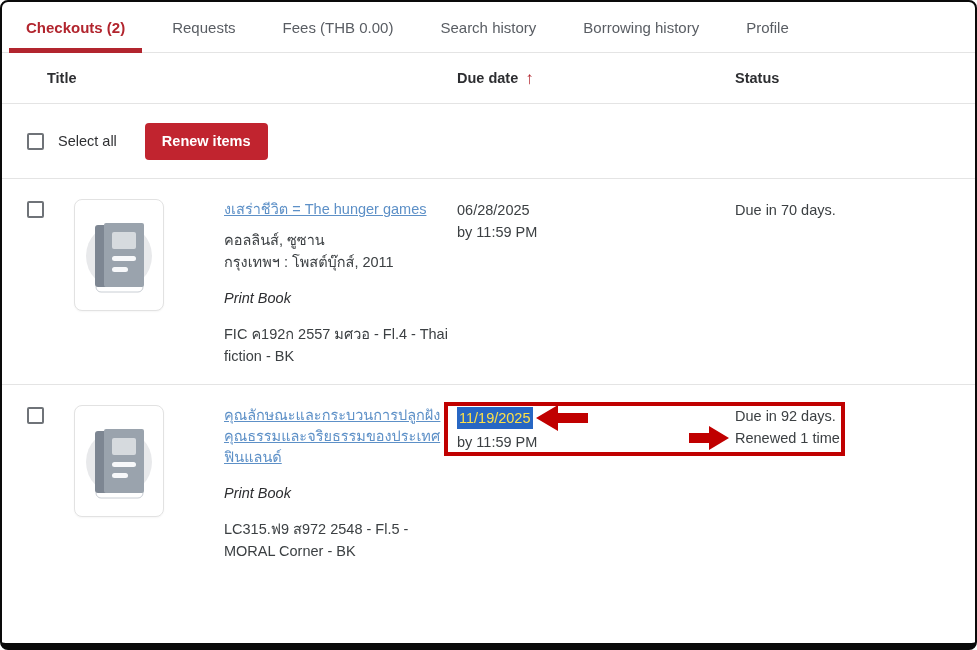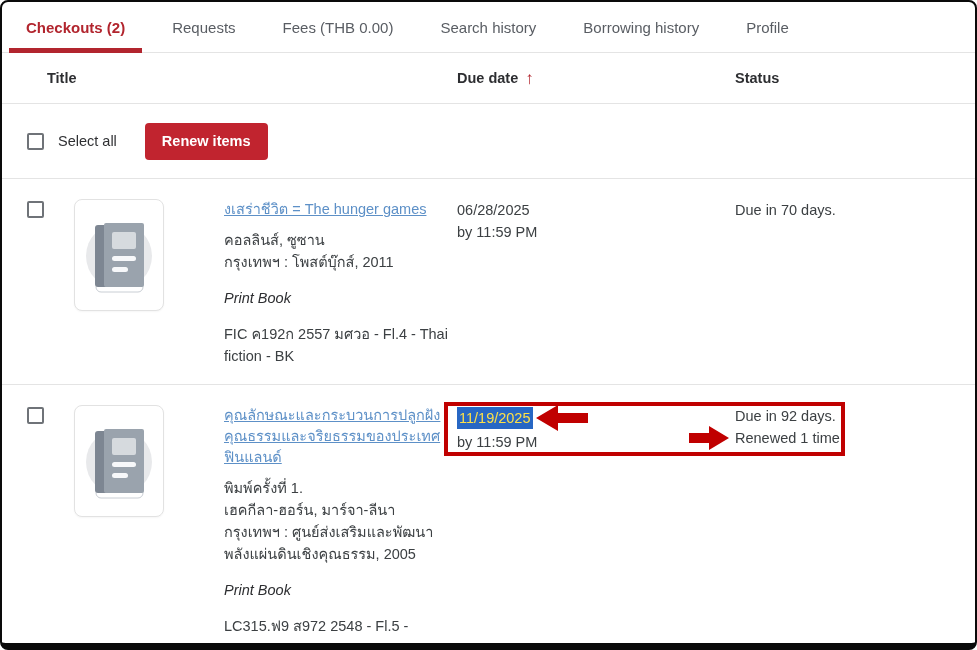--- a/index.html
+++ b/index.html
@@ -200,25 +200,20 @@
           <rect x="13" y="14" width="13" height="62" rx="3" fill="#7d8692"></rect>
           <rect x="22" y="12" width="40" height="64" rx="2" fill="#9aa3ad"></rect>
           <rect x="30" y="21" width="24" height="17" rx="2" fill="#d6dade"></rect>
           <rect x="30" y="45" width="24" height="5" rx="2.5" fill="#f7f8fa"></rect>
           <rect x="30" y="56" width="16" height="5" rx="2.5" fill="#f7f8fa"></rect>
         </svg>
       </div>
     </div>
     <div class="cell-title">
       <a href="#" class="book-link">คุณลักษณะและกระบวนการปลูกฝังคุณธรรมและจริยธรรมของประเทศฟินแลนด์</a>
-      <div class="details">
-        <div class="detail-line">พิมพ์ครั้งที่ 1.</div>
-        <div class="detail-line">เฮคกีลา-ฮอร์น, มาร์จา-ลีนา</div>
-        <div class="detail-line">กรุงเทพฯ : ศูนย์ส่งเสริมและพัฒนาพลังแผ่นดินเชิงคุณธรรม, 2005</div>
-      </div>
       <div class="format">Print Book</div>
       <div class="callno">LC315.ฟ9 ส972 2548 - Fl.5 - MORAL Corner - BK</div>
     </div>
     <div class="cell-due">
       <div class="due-line">
         <span class="selected-date">11/19/2025</span>
         <svg class="arrow-left-svg" width="52" height="26" viewBox="0 0 52 26">
           <polygon points="0,13 22,0 22,8 52,8 52,18 22,18 22,26" fill="#c00000"></polygon>
         </svg>
       </div>

